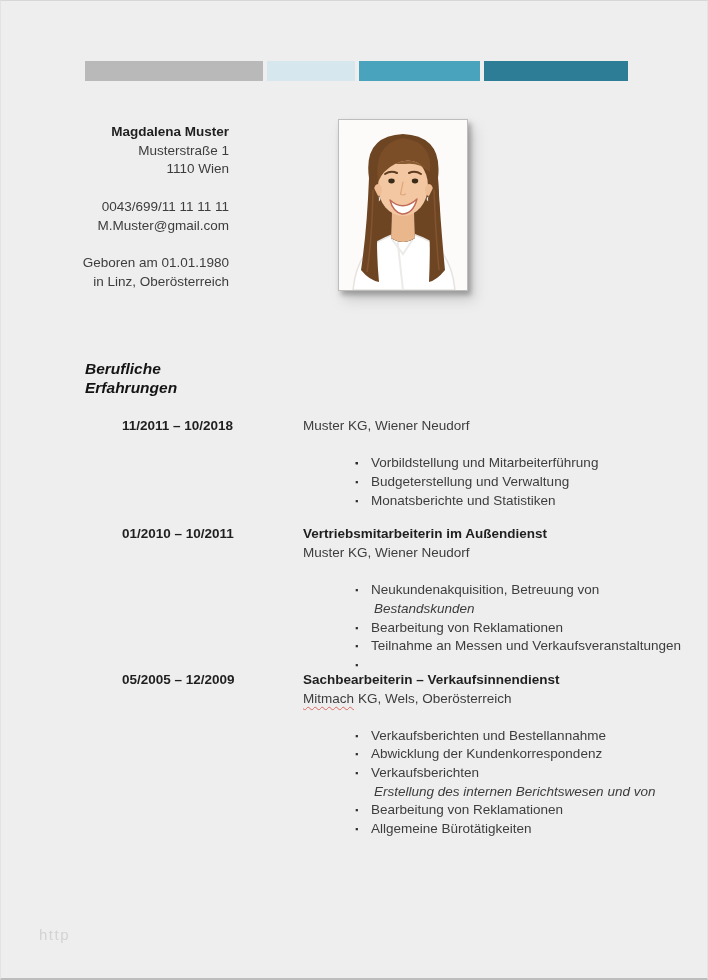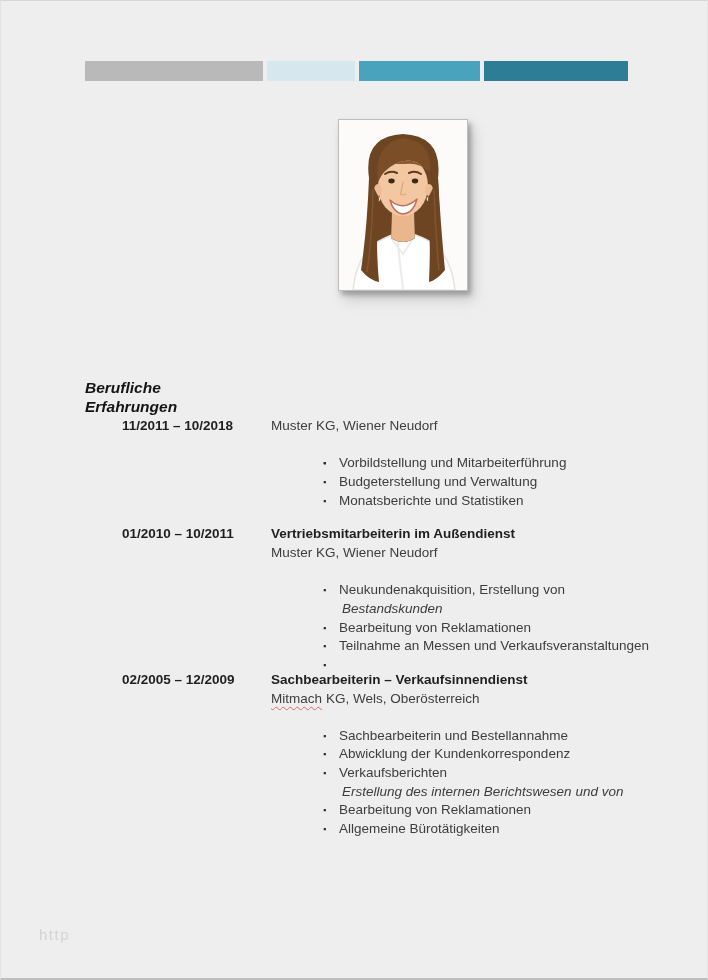--- a/index.html
+++ b/index.html
@@ -18,25 +18,25 @@
     font-size:13.5px;line-height:18.7px;color:#3d3d3d;}
   .contact .name{font-weight:bold;color:#1f1f1f;}
   .gap-line{height:18.7px;}
   
   .photo{position:absolute;left:337px;top:118px;width:130px;height:172px;
     background:#fdfcfc;border:1px solid #bdbdbd;box-sizing:border-box;
     box-shadow:3px 4px 5px rgba(90,90,90,.45), 6px 9px 12px rgba(120,120,120,.28);}
   .photo svg{display:block;width:100%;height:100%;}
   
   .section-title{position:absolute;left:84px;top:358px;font-size:15.5px;font-weight:bold;
-    font-style:italic;line-height:19px;color:#141414;margin-top:19px;}
+    font-style:italic;line-height:19px;color:#141414;}
   
   .experience{position:absolute;left:121px;top:416px;width:545px;font-size:13.5px;
     line-height:18.65px;}
-  .entry{display:grid;grid-template-columns:149px 1fr;margin-bottom:15px;}
+  .entry{display:grid;grid-template-columns:149px 1fr;margin-bottom:15px;gap:32px;}
   .period{font-weight:bold;color:#1f1f1f;white-space:nowrap;}
   .job-title{font-weight:bold;color:#1f1f1f;white-space:nowrap;}
   .company{white-space:nowrap;}
   .company-rest{margin-left:4px;}
   .squiggle{text-decoration-line:underline;text-decoration-style:wavy;
     text-decoration-color:#d96a60;text-decoration-thickness:1px;text-underline-offset:3px;}
   ul.bullets{list-style:none;margin:18.65px 0 0 0;padding:0;}
   ul.bullets li{position:relative;padding-left:68px;}
   .blt{position:absolute;left:52px;top:0;font-size:9px;line-height:18.65px;color:#2c2c2c;}
   .bline{display:block;white-space:nowrap;}
@@ -50,20 +50,31 @@
 
 <div class="page">
 
   <div class="color-bar">
     <div class="seg" style="width: 178px; background: rgb(185, 185, 185);"></div>
     <div class="seg" style="width: 88px; background: rgb(214, 232, 238);"></div>
     <div class="seg" style="width: 121px; background: rgb(73, 163, 189);"></div>
     <div class="seg" style="width: 144px; background: rgb(46, 125, 150);"></div>
   </div>
 
+  <div class="contact">
+    <div class="name">Magdalena Muster</div>
+    <div>Musterstraße 1</div>
+    <div>1110 Wien</div>
+    <div class="gap-line"></div>
+    <div>0043/699/11 11 11 11</div>
+    <div>M.Muster@gmail.com</div>
+    <div class="gap-line"></div>
+    <div>Geboren am 01.01.1980</div>
+    <div>in Linz, Oberösterreich</div>
+  </div>
 
   <div class="photo">
     <svg viewBox="0 0 128 170" aria-hidden="true">
       <rect width="128" height="170" fill="#fcfbfa"></rect>
 
       <path d="M30 58 Q24 16 64 14 Q104 16 99 58 L101 102 Q103 136 94 152 L92 170 L26 170 L30 140 Q32 110 30 58 Z" fill="#6e4523"></path>
 
       <path d="M14 170 Q18 130 46 118 L64 110 L84 118 Q112 130 116 170 Z" fill="#ffffff" stroke="#e6e3e0" stroke-width="1.5"></path>
       <path d="M58 116 L64 170 M52 118 L64 134 L74 119" fill="none" stroke="#ecebe9" stroke-width="2"></path>
 
@@ -129,49 +140,49 @@
     </div>
 
     <div class="entry">
       <div class="period">01/2010 – 10/2011</div>
       <div class="content">
         <div class="job-title">Vertriebsmitarbeiterin im Außendienst</div>
         <div class="company">Muster KG, Wiener Neudorf</div>
         <ul class="bullets">
           <li>
               <span class="blt">▪</span>
-              <span class="bline">Neukundenakquisition, Erstellung von</span>
+              <span class="bline">Neukundenakquisition, Betreuung von</span>
               <span class="bline">Bestandskunden</span>
             </li>
           <li>
               <span class="blt">▪</span>
               <span class="bline">Bearbeitung von Reklamationen</span>
             </li>
           <li>
               <span class="blt">▪</span>
               <span class="bline">Teilnahme an Messen und Verkaufsveranstaltungen</span>
             </li>
           <li>
               <span class="blt">▪</span>
             </li>
         </ul>
       </div>
     </div>
 
     <div class="entry">
-      <div class="period">02/2005 – 12/2009</div>
+      <div class="period">05/2005 – 12/2009</div>
       <div class="content">
         <div class="job-title">Sachbearbeiterin – Verkaufsinnendienst</div>
         <div class="company">
           <span class="squiggle">Mitmach</span><span class="company-rest">KG, Wels, Oberösterreich</span>
         </div>
         <ul class="bullets">
           <li>
               <span class="blt">▪</span>
-              <span class="bline">Sachbearbeiterin und Bestellannahme</span>
+              <span class="bline">Verkaufsberichten und Bestellannahme</span>
             </li>
           <li>
               <span class="blt">▪</span>
               <span class="bline">Abwicklung der Kundenkorrespondenz</span>
             </li>
           <li>
               <span class="blt">▪</span>
               <span class="bline">Verkaufsberichten</span>
               <span class="bline">Erstellung des internen Berichtswesen und von</span>
             </li>

